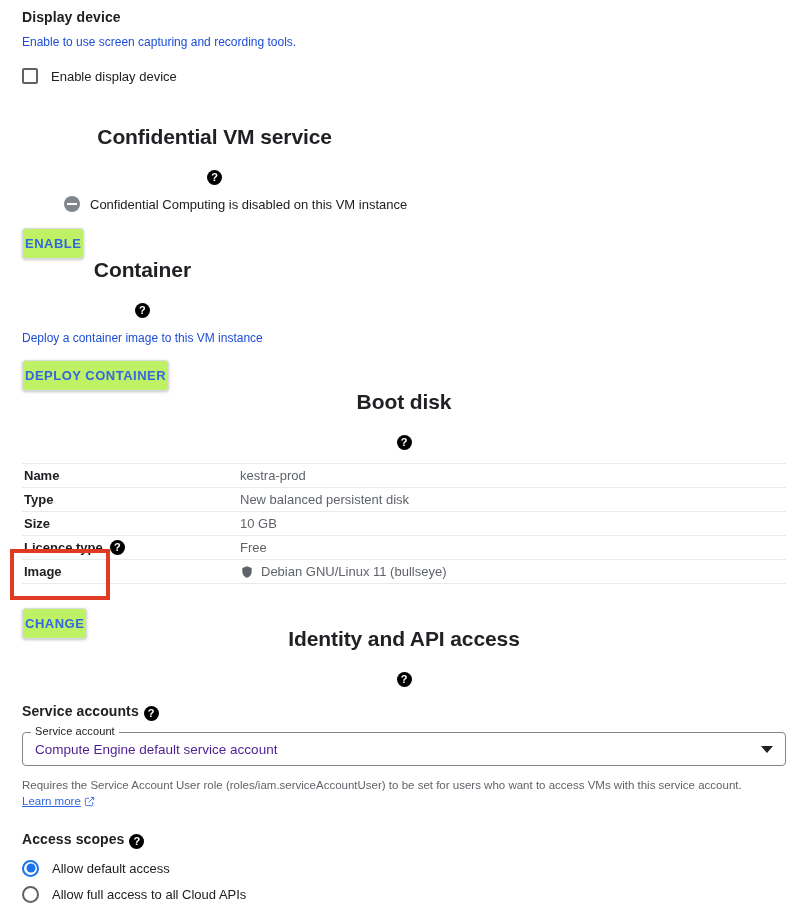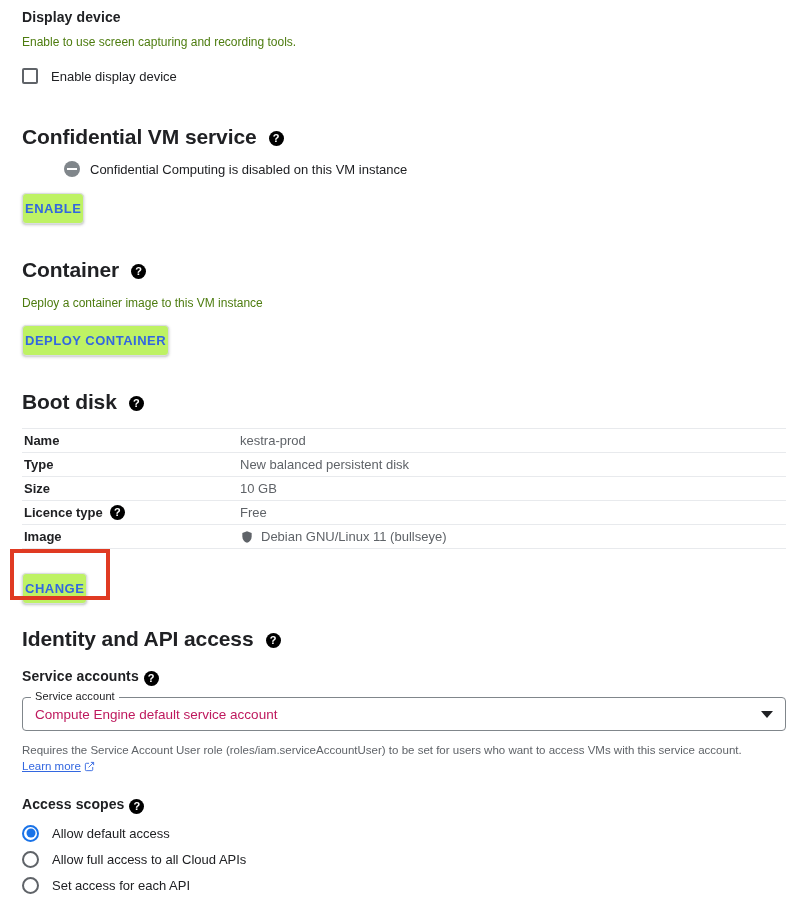--- a/index.html
+++ b/index.html
@@ -31,25 +31,26 @@
     color: #202124;
     letter-spacing: .1px;
   }
   .sec-title-lg {
     font-size: 21px;
     font-weight: bold;
     color: #202124;
     letter-spacing: -.1px;
     display: flex;
     align-items: center;
-    gap: 12px;
+    gap: 20px;
+    flex-direction: column;
   }
   .sec-desc {
     font-size: 12px;
-    color: #4d7c0f;
+    color: #1d4ed8;
     line-height: 16px;
   }
 
   
   .help-icon {
     display: inline-flex;
     align-items: center;
     justify-content: center;
     width: 15px;
     height: 15px;
@@ -183,21 +184,21 @@
     border-radius: 4px;
     box-sizing: border-box;
     background: #fff;
     display: flex;
     align-items: center;
     padding: 0 12px;
     cursor: pointer;
   }
   .select-value {
     font-size: 13.5px;
-    color: #be185d;
+    color: #4c1d95;
     flex: 1 1 auto;
     white-space: nowrap;
     overflow: hidden;
   }
   .select-float-label {
     position: absolute;
     left: 9px;
     top: -7px;
     background: #ffffff;
     padding: 0 4px;

